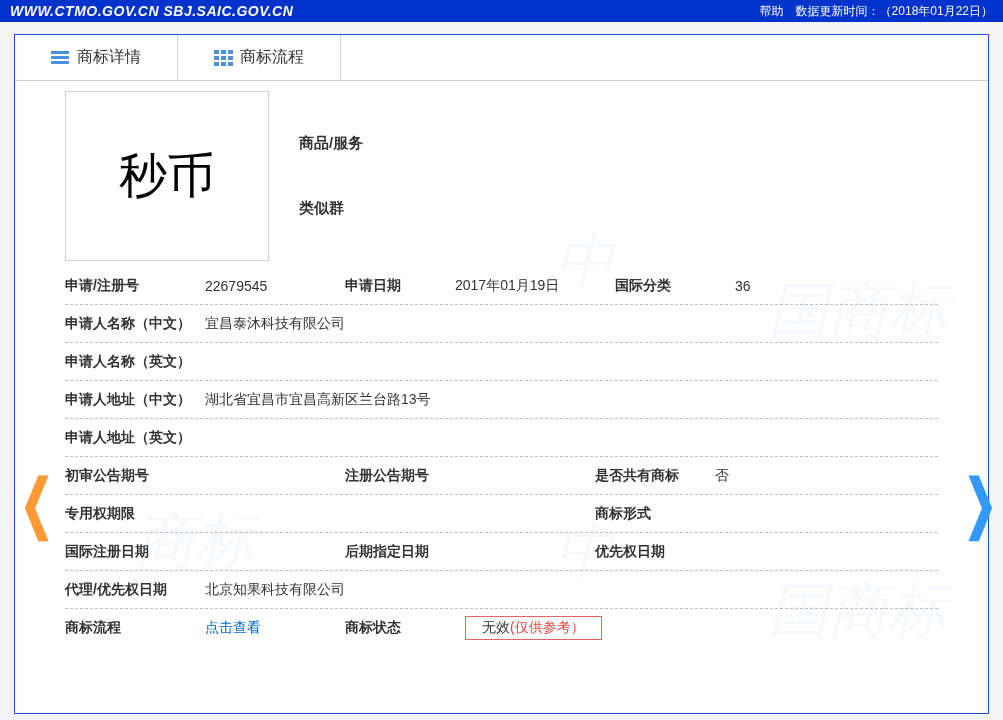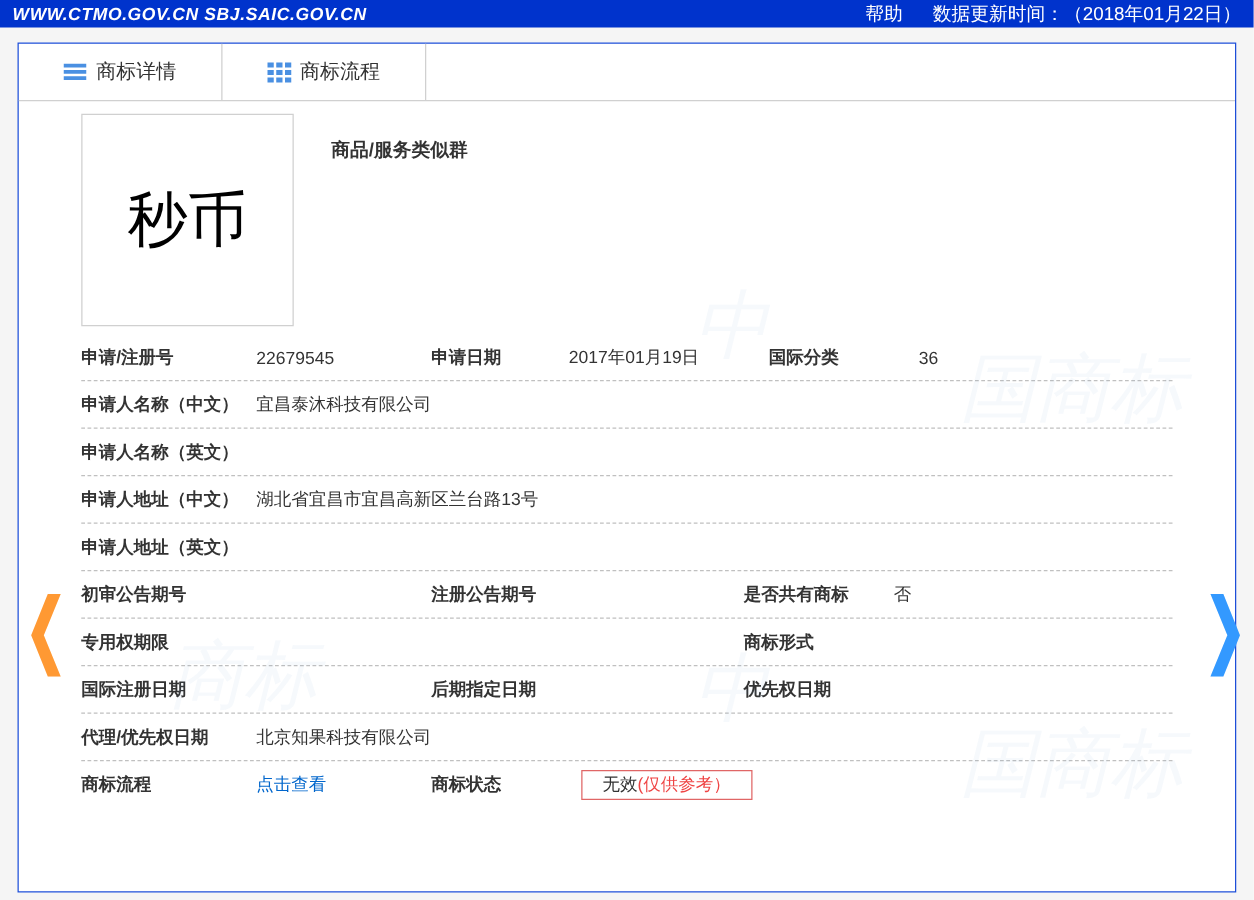--- a/index.html
+++ b/index.html
@@ -1,32 +1,32 @@
 <!DOCTYPE html>
 <html><head>
   <meta charset="utf-8">
   <style>
     * { box-sizing: border-box; margin: 0; padding: 0; }
     body { font-family: Arial, "Microsoft YaHei", sans-serif; background: #f5f5f5; width: 1003px; height: 720px; overflow: hidden; position: relative; }
     .header-bar { background: #0033cc; height: 22px; display: flex; justify-content: space-between; align-items: center; padding: 0 10px; color: white; font-size: 14px; font-style: italic; }
     .header-left { font-weight: bold; letter-spacing: 0.5px; }
-    .header-right { display: flex; gap: 24px; font-style: normal; font-size: 15px; }
+    .header-right { display: flex; gap: 12px; font-style: normal; font-size: 12px; }
     .content-wrap { padding: 12px 14px 0 14px; }
     .panel { background: #fff; border: 1px solid #1d4ed8; min-height: 680px; }
     .tabs { display: flex; border-bottom: 1px solid #d0d0d0; height: 46px; }
     .tab { display: flex; align-items: center; gap: 8px; padding: 0 36px; font-size: 16px; color: #333; cursor: pointer; border-right: 1px solid #d0d0d0; }
     .tab .icon-list { display: inline-block; width: 18px; height: 14px; }
     .tab .icon-list span { display: block; width: 18px; height: 3px; background: #4a90e2; margin-bottom: 2px; }
     .tab .icon-grid { display: inline-grid; grid-template-columns: repeat(3, 5px); grid-template-rows: repeat(3, 4px); gap: 2px; width: 18px; height: 16px; }
     .tab .icon-grid span { background: #4a90e2; }
     .details-body { padding: 10px 50px 10px 50px; position: relative; }
     .top-block { display: flex; gap: 30px; margin-bottom: 6px; }
-    .logo-box { width: 170px; height: 170px; border: 1px solid #d0d0d0; display: flex; align-items: center; justify-content: center; }
+    .logo-box { width: 204px; height: 170px; border: 1px solid #d0d0d0; display: flex; align-items: center; justify-content: center; }
     .logo-text { font-family: "SimSun", serif; font-size: 48px; }
-    .top-right { display: flex; flex-direction: row; justify-content: space-around; padding: 20px 0; }
+    .top-right { display: flex; flex-direction: column; justify-content: space-around; padding: 20px 0; }
     .section-label { font-size: 15px; font-weight: bold; color: #333; }
     .row { display: flex; align-items: center; min-height: 38px; border-bottom: 1px dashed #c0c0c0; font-size: 14px; color: #333; }
     .cell-label { font-weight: bold; min-width: 130px; }
     .cell-val { min-width: 130px; }
     .flex-1 { flex: 1; }
     .link { color: #0066cc; cursor: pointer; }
     .red { color: #ef4444; }
     .status-box { border: 1px solid #e06666; padding: 2px 16px; display: inline-block; }
     .arrow { position: absolute; top: 480px; font-size: 40px; font-weight: bold; transform: scaleY(1.6); }
     .arrow-left { left: 20px; color: #ff9933; cursor: pointer; }

